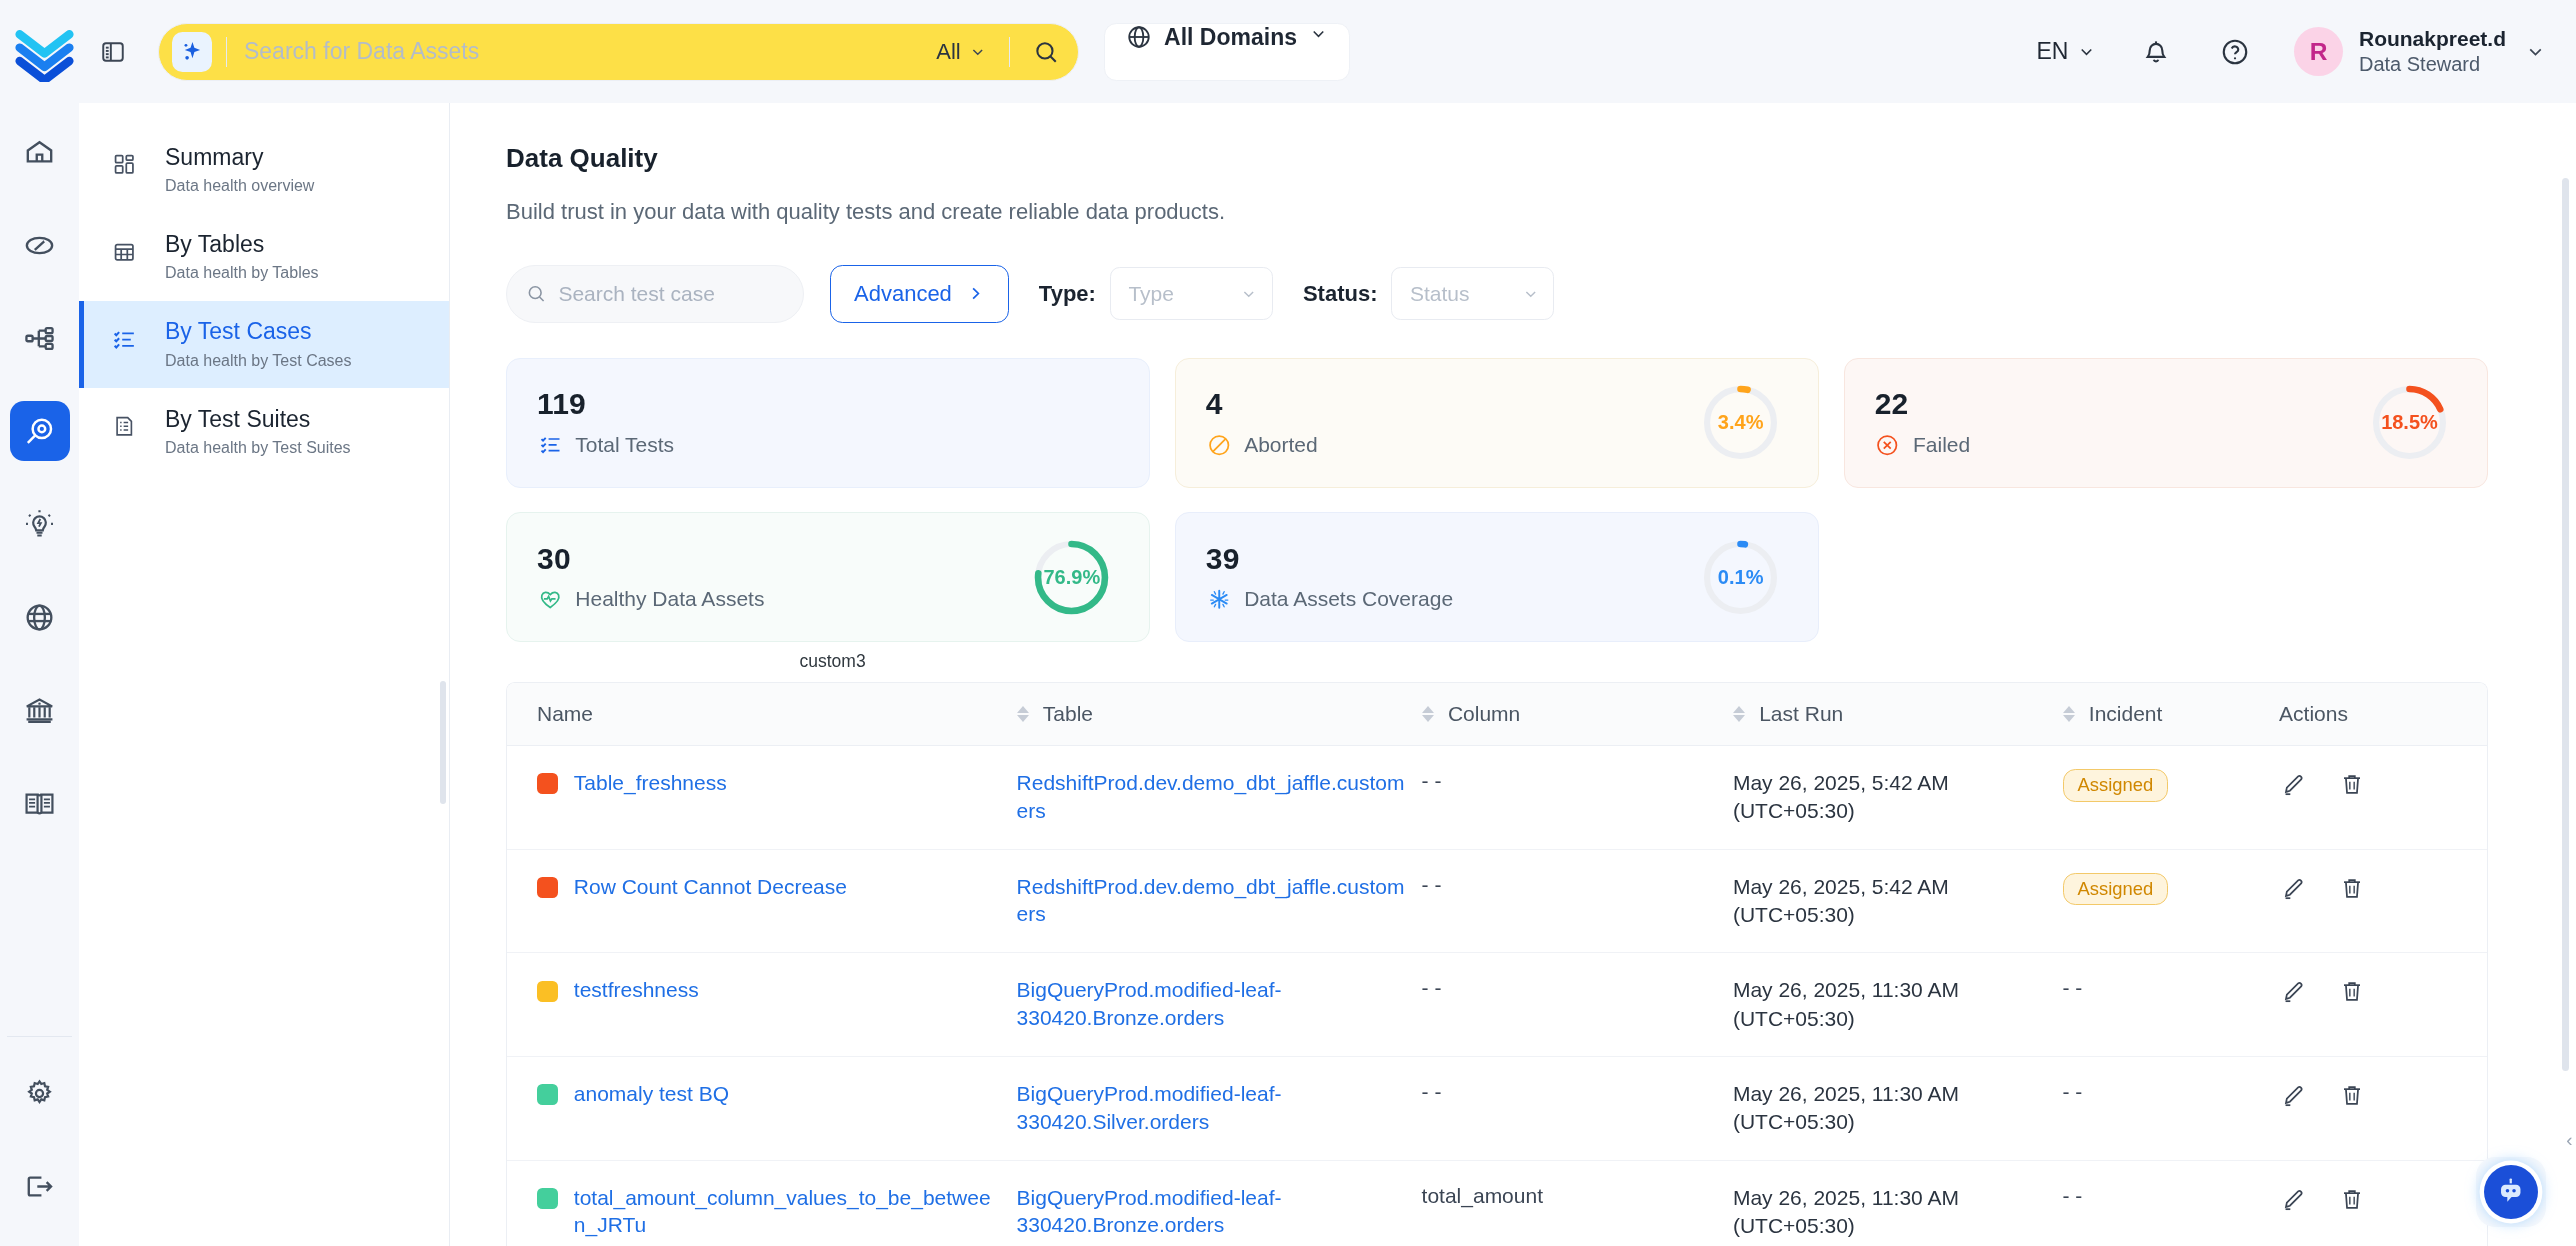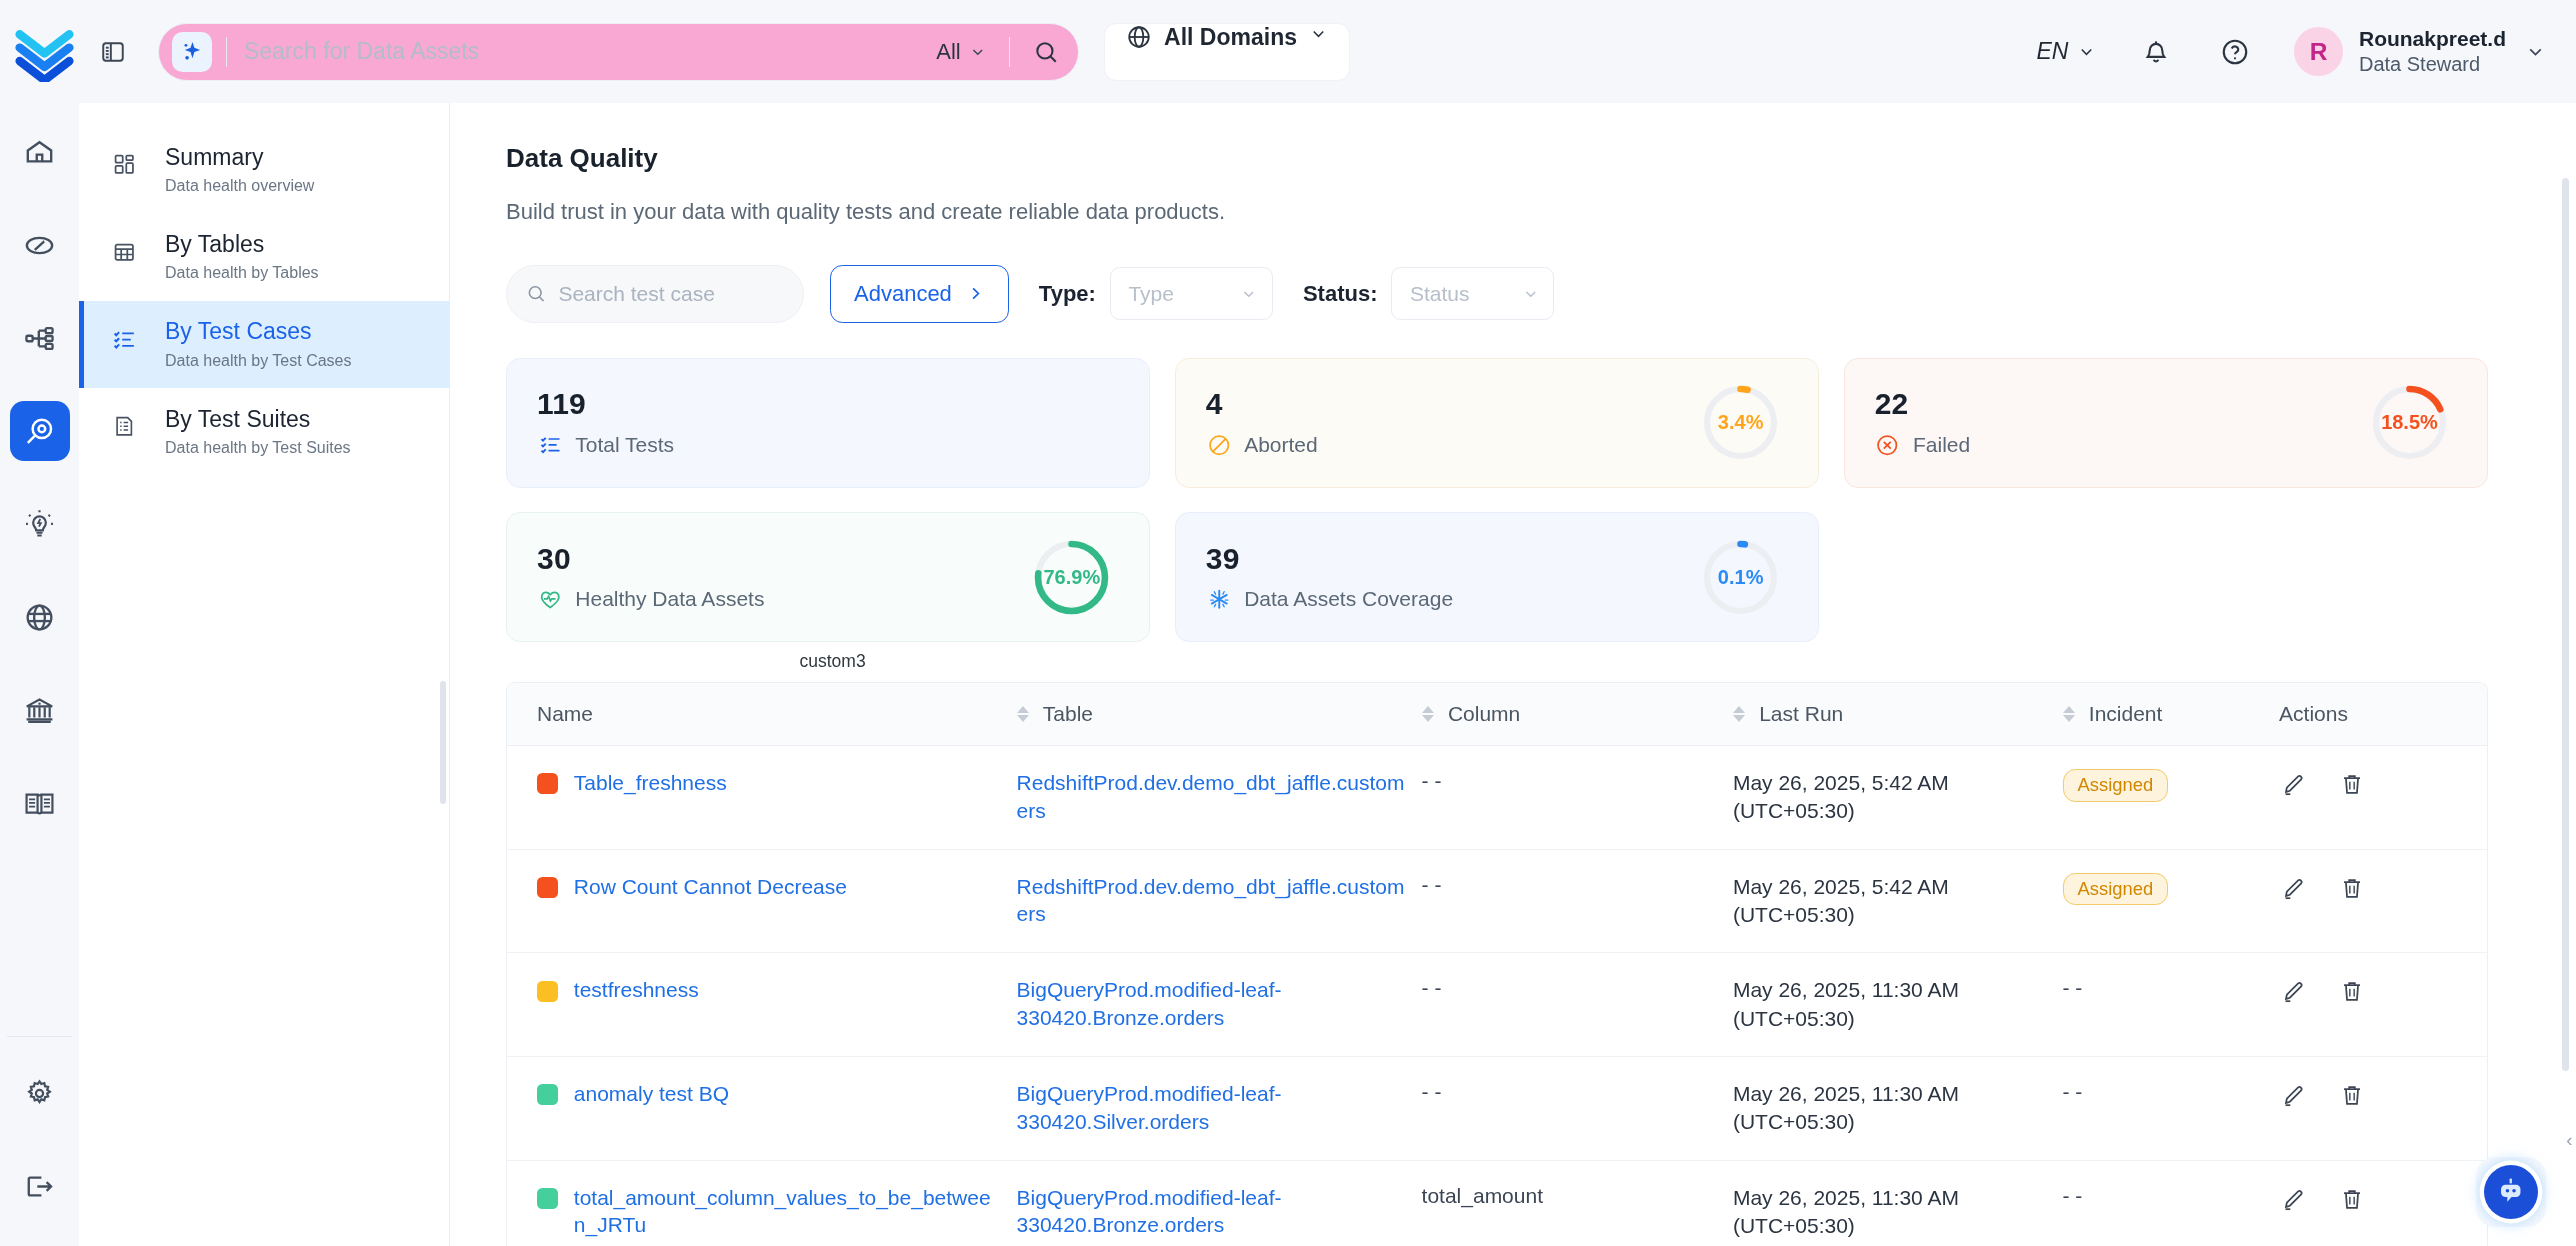--- a/index.html
+++ b/index.html
@@ -23,21 +23,21 @@
   }
   .logo { width: 74px; height: 74px; display: flex; align-items: center; justify-content: center; flex: 0 0 auto; }
   .panel-toggle {
     width: 39px; height: 39px; margin-left: 12.3px; flex: 0 0 auto;
     display: flex; align-items: center; justify-content: center;
     cursor: pointer; border-radius: 5.3px;
   }
   .searchwrap {
     margin-left: 26px;
     width: 921px; height: 58px; flex: 0 0 auto;
-    background: #f9a8d4; border: 0.9px solid #eceff5; border-radius: 29px;
+    background: #fde047; border: 0.9px solid #eceff5; border-radius: 29px;
     display: flex; align-items: center; padding: 0 14px 0 12.3px;
   }
   .ai-chip {
     width: 40px; height: 40px; border-radius: 10.5px; background: #eaf3fe;
     display: flex; align-items: center; justify-content: center;
     flex: 0 0 auto; cursor: pointer;
   }
   .vdiv { width: 0.9px; height: 30px; background: #e6eaf1; margin: 0 17.5px 0 14px; flex: 0 0 auto; }
   .search-input {
     flex: 1 1 auto; border: 0; outline: 0; font-size: 23px; color: #2b3440;
@@ -53,21 +53,21 @@
 
   .domains {
     margin-left: 24.5px; height: 58px; flex: 0 0 auto;
     background: #fff; border: 0.9px solid #eef1f6; border-radius: 12.3px;
     display: flex; gap: 12.3px; padding: 0 21px;
     cursor: pointer; font-size: 23px; color: #1f2733; font-weight: 600;
   }
 
   .topspacer { flex: 1 1 auto; }
 
-  .lang { display: flex; align-items: center; gap: 8.8px; font-size: 23px; color: #1f2733; cursor: pointer; margin-right: 40px; font-style: italic; }
+  .lang { display: flex; align-items: center; gap: 8.8px; font-size: 23px; color: #1f2733; cursor: pointer; margin-right: 40px; }
   .ticon { width: 40px; height: 40px; display: flex; align-items: center; justify-content: center; cursor: pointer; margin-right: 39px; }
   .avatar {
     width: 49px; height: 49px; border-radius: 50%; background: #fbd3e7;
     color: #c2268a; font-size: 24.5px; font-weight: 700;
     display: flex; align-items: center; justify-content: center; flex: 0 0 auto;
     cursor: pointer;
   }
   .userblock { margin-left: 15.8px; display: flex; flex-direction: column; justify-content: center; cursor: pointer; }
   .uname { font-size: 21px; font-weight: 700; color: #1b2430; line-height: 1.25; }
   .urole { font-size: 20px; color: #4d5a6b; line-height: 1.25; }

